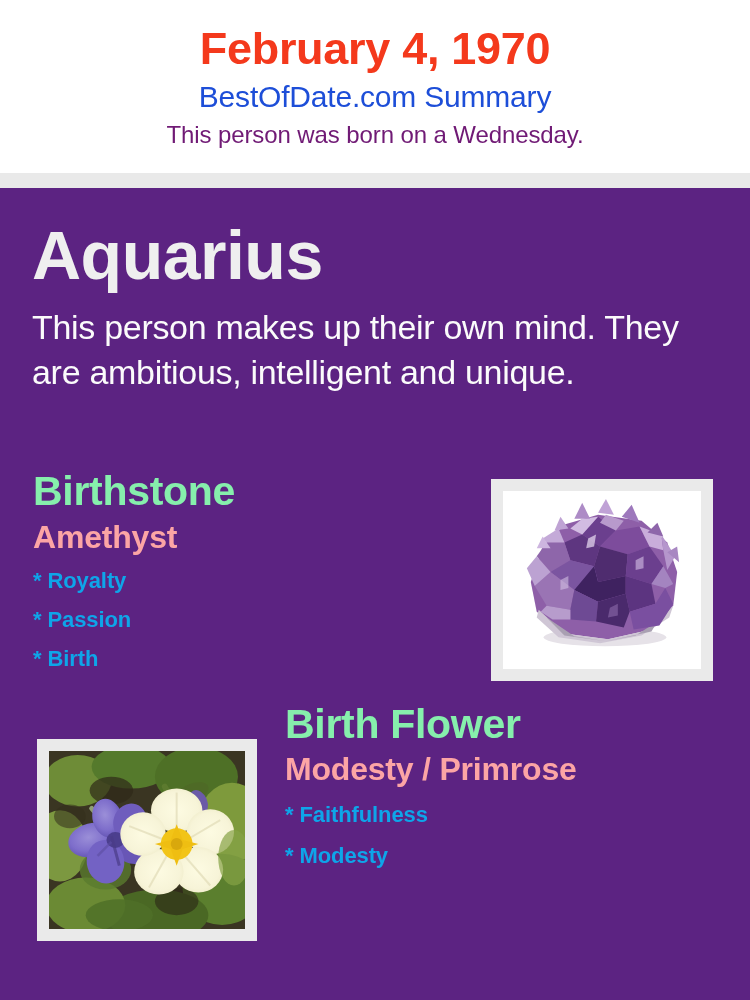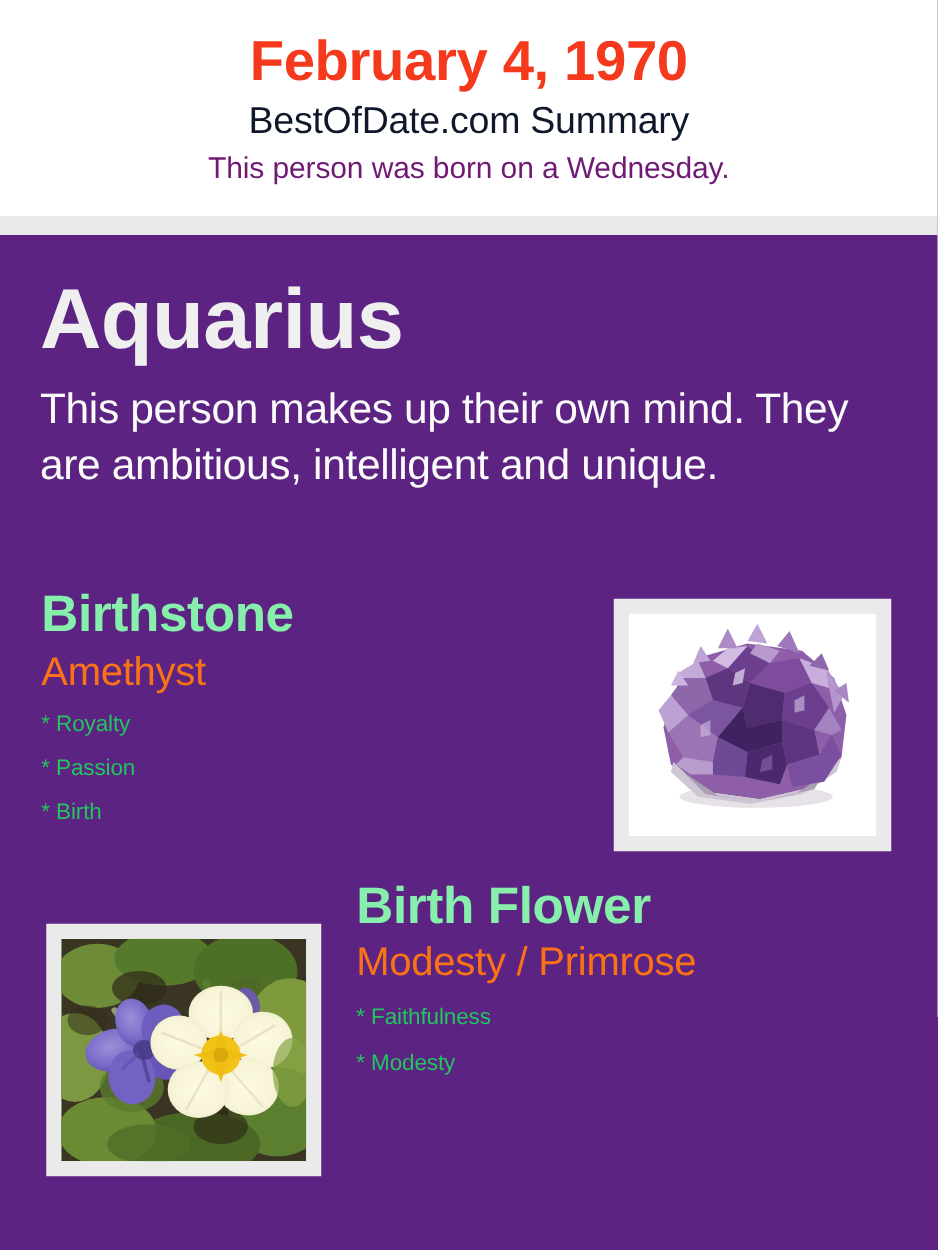--- a/index.html
+++ b/index.html
@@ -39,21 +39,21 @@
     line-height: 1.0;
     color: #F4391C;
     letter-spacing: -0.3px;
   }
   .site-summary {
     margin: 0;
     padding-top: 11px;
     font-size: 30px;
     font-weight: normal;
     line-height: 1.0;
-    color: #0f172a;
+    color: #1d4ed8;
     letter-spacing: -0.2px;
   }
   .born-line {
     margin: 0;
     padding-top: 11px;
     font-size: 24px;
     font-weight: normal;
     line-height: 1.0;
     color: #701a75;
     letter-spacing: -0.1px;
@@ -115,37 +115,37 @@
     font-size: 41px;
     font-weight: bold;
     line-height: 1.0;
     color: #86efac;
     letter-spacing: -0.3px;
   }
   .block-subtitle {
     margin: 0;
     padding-top: 9px;
     font-size: 32px;
-    font-weight: normal;
-    line-height: 1.0;
-    color: #f97316;
+    font-weight: bold;
+    line-height: 1.0;
+    color: #fca5a5;
     letter-spacing: -0.2px;
   }
   .trait-list {
     margin: 0;
     padding: 0;
     list-style: none;
   }
   .trait-item {
     margin: 0;
     padding-top: 17px;
-    font-size: 18px;
-    font-weight: normal;
-    line-height: 1.0;
-    color: #22c55e;
+    font-size: 22px;
+    font-weight: bold;
+    line-height: 1.0;
+    color: #0ea5e9;
     letter-spacing: -0.1px;
   }
 
   
   .photo-frame {
     position: absolute;
     background: #EAEAEA;
     padding: 12px;
     box-sizing: border-box;
   }

